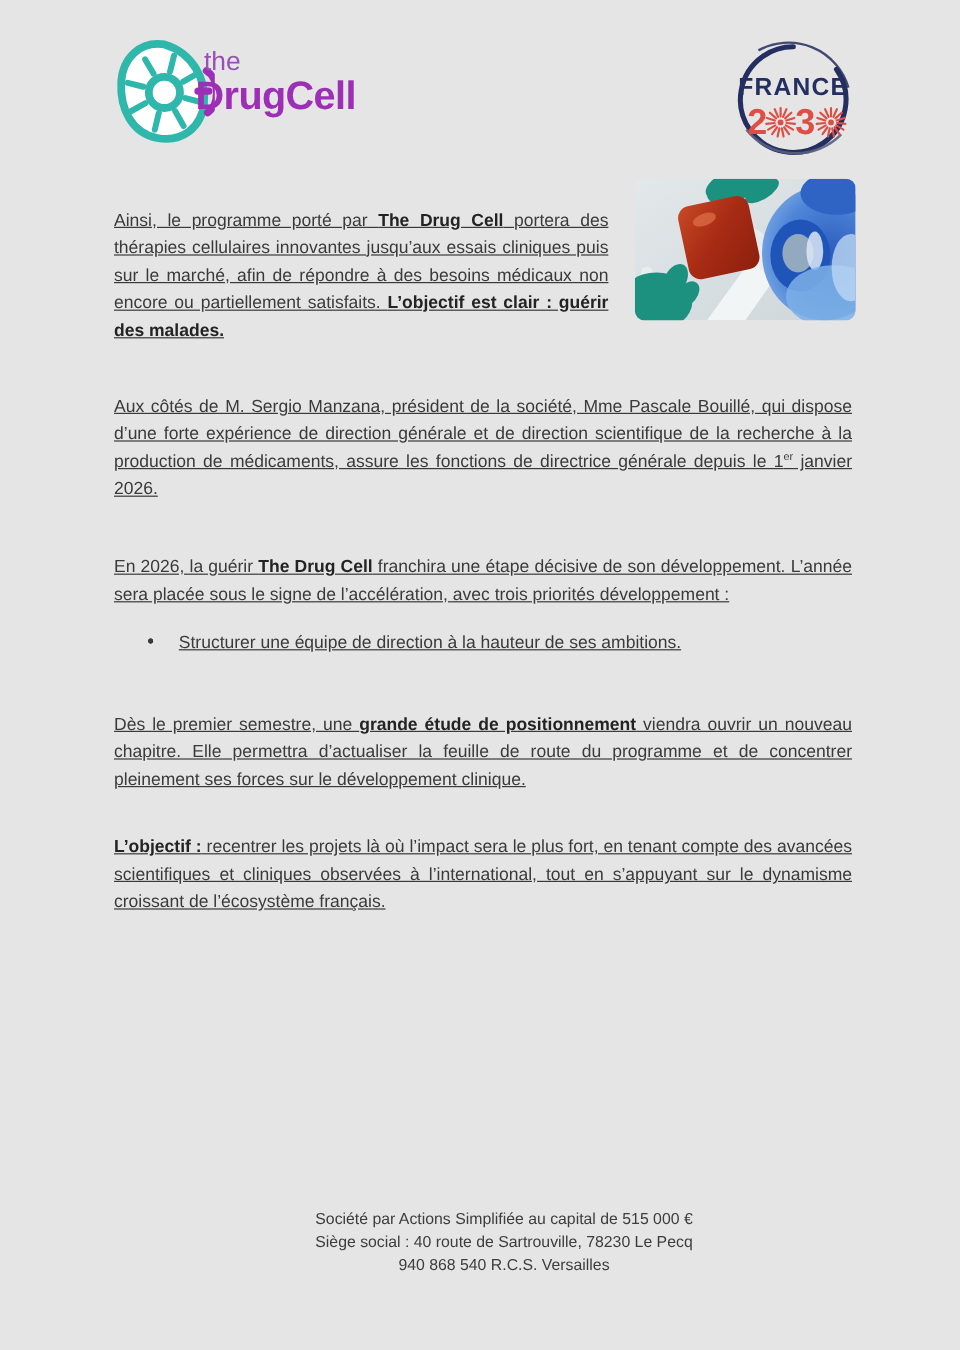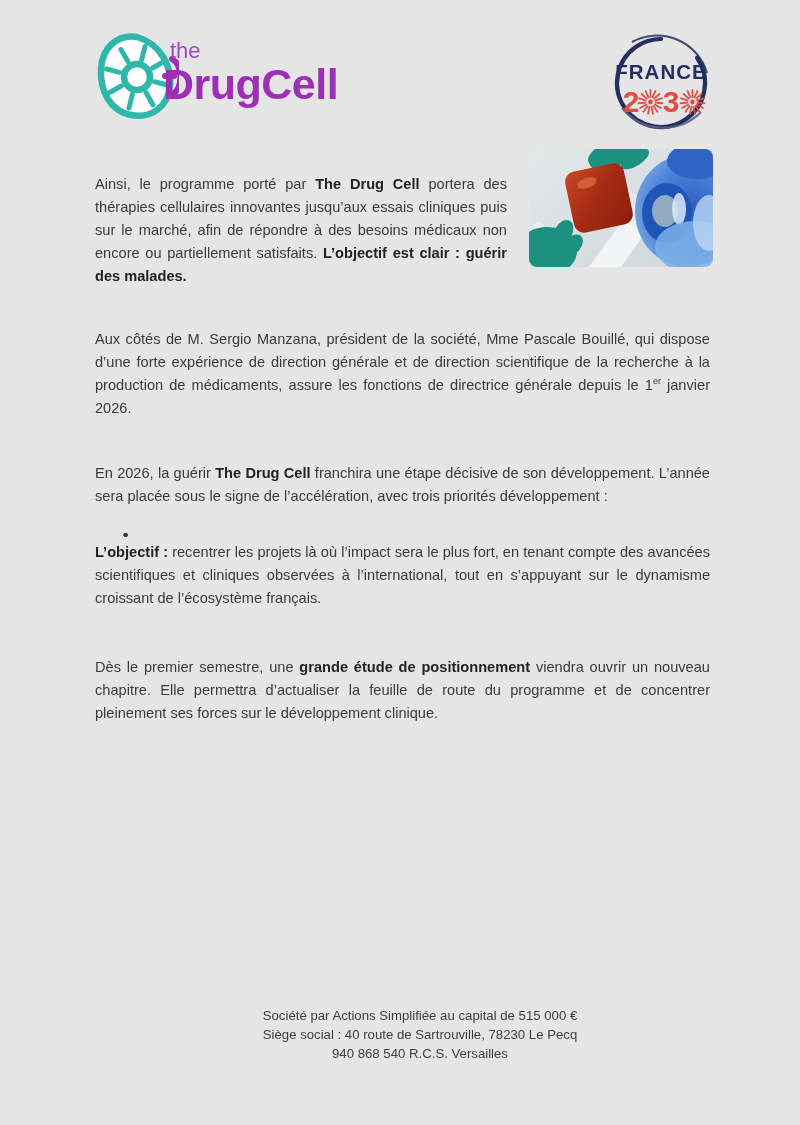--- a/index.html
+++ b/index.html
@@ -11,24 +11,24 @@
   }
   
   .header {
     display:flex; justify-content:space-between; align-items:flex-start;
     padding:30px 80px 0 95px; height:120px; box-sizing:border-box;
   }
   .brand { display:flex; align-items:flex-start; }
   .brand-mark { flex-shrink:0; }
   .brand-text { margin-left:-16px; margin-top:10px; line-height:1; }
   .brand-the { display:block; font-size:22px; font-weight:400; color:#9a4fb8; margin:0 0 1px 7px; }
-  .brand-name { display:block; font-size:43px; font-weight:700; color:#9c2fb5; letter-spacing:-0.5px; }
+  .brand-name { display:block; font-size:33px; font-weight:700; color:#9c2fb5; letter-spacing:-0.5px; }
   .f2030 { flex-shrink:0; margin-top:-2px; }
   
-  .content { padding:0 90px 0 95px; }
+  .content { padding:0 90px 0 95px;text-decoration:underline; }
   .para { font-size:14.6px; line-height:23px; text-align:justify; }
   .para b, .para strong { color:#232323; }
   .row1 { display:flex; gap:22px; margin-top:38px; }
   .p1 { width:412px; flex-shrink:0; }
   .photo {
     width:184px; height:118px; border-radius:8px; overflow:hidden;
     flex-shrink:0; margin-top:-9px; margin-left:auto;
   }
   .p2 { margin-top:26px; }
   .p3 { margin-top:42px; }
@@ -183,26 +183,26 @@
       </div>
     </div>
 
     <p class="para p2"><span>Aux côtés de M. Sergio Manzana, président de la société, Mme Pascale Bouillé, qui dispose d’une forte expérience de direction générale et de direction scientifique de la recherche à la production de médicaments, assure les fonctions de directrice générale depuis le 1</span><sup>er</sup><span> janvier 2026.</span></p>
 
     <p class="para p3"><span>En 2026, la guérir </span><b>The Drug Cell</b><span> franchira une étape décisive de son développement. L’année sera placée sous le signe de l’accélération, avec trois priorités développement :</span></p>
 
     <ul class="bullets">
       <li><span class="bullet-dot">•</span></li>
       <li><span class="bullet-dot">•</span></li>
-      <li><span class="bullet-dot">•</span></li>
+      <li><span class="bullet-dot">•</span><span>Structurer une équipe de direction à la hauteur de ses ambitions.</span></li>
     </ul>
 
+    <p class="para p4"><span>Dès le premier semestre, une </span><b>grande étude de positionnement</b><span> viendra ouvrir un nouveau chapitre. Elle permettra d’actualiser la feuille de route du programme et de concentrer pleinement ses forces sur le développement clinique.</span></p>
+
     <p class="para p5"><b>L’objectif :</b><span> recentrer les projets là où l’impact sera le plus fort, en tenant compte des avancées scientifiques et cliniques observées à l’international, tout en s’appuyant sur le dynamisme croissant de l’écosystème français.</span></p>
-
-    <p class="para p4"><span>Dès le premier semestre, une </span><b>grande étude de positionnement</b><span> viendra ouvrir un nouveau chapitre. Elle permettra d’actualiser la feuille de route du programme et de concentrer pleinement ses forces sur le développement clinique.</span></p>
 
   </div>
 
   <div class="footer">
     <div>Société par Actions Simplifiée au capital de 515 000 €</div>
     <div>Siège social : 40 route de Sartrouville, 78230 Le Pecq</div>
     <div>940 868 540 R.C.S. Versailles</div>
   </div>
 
 </div>

